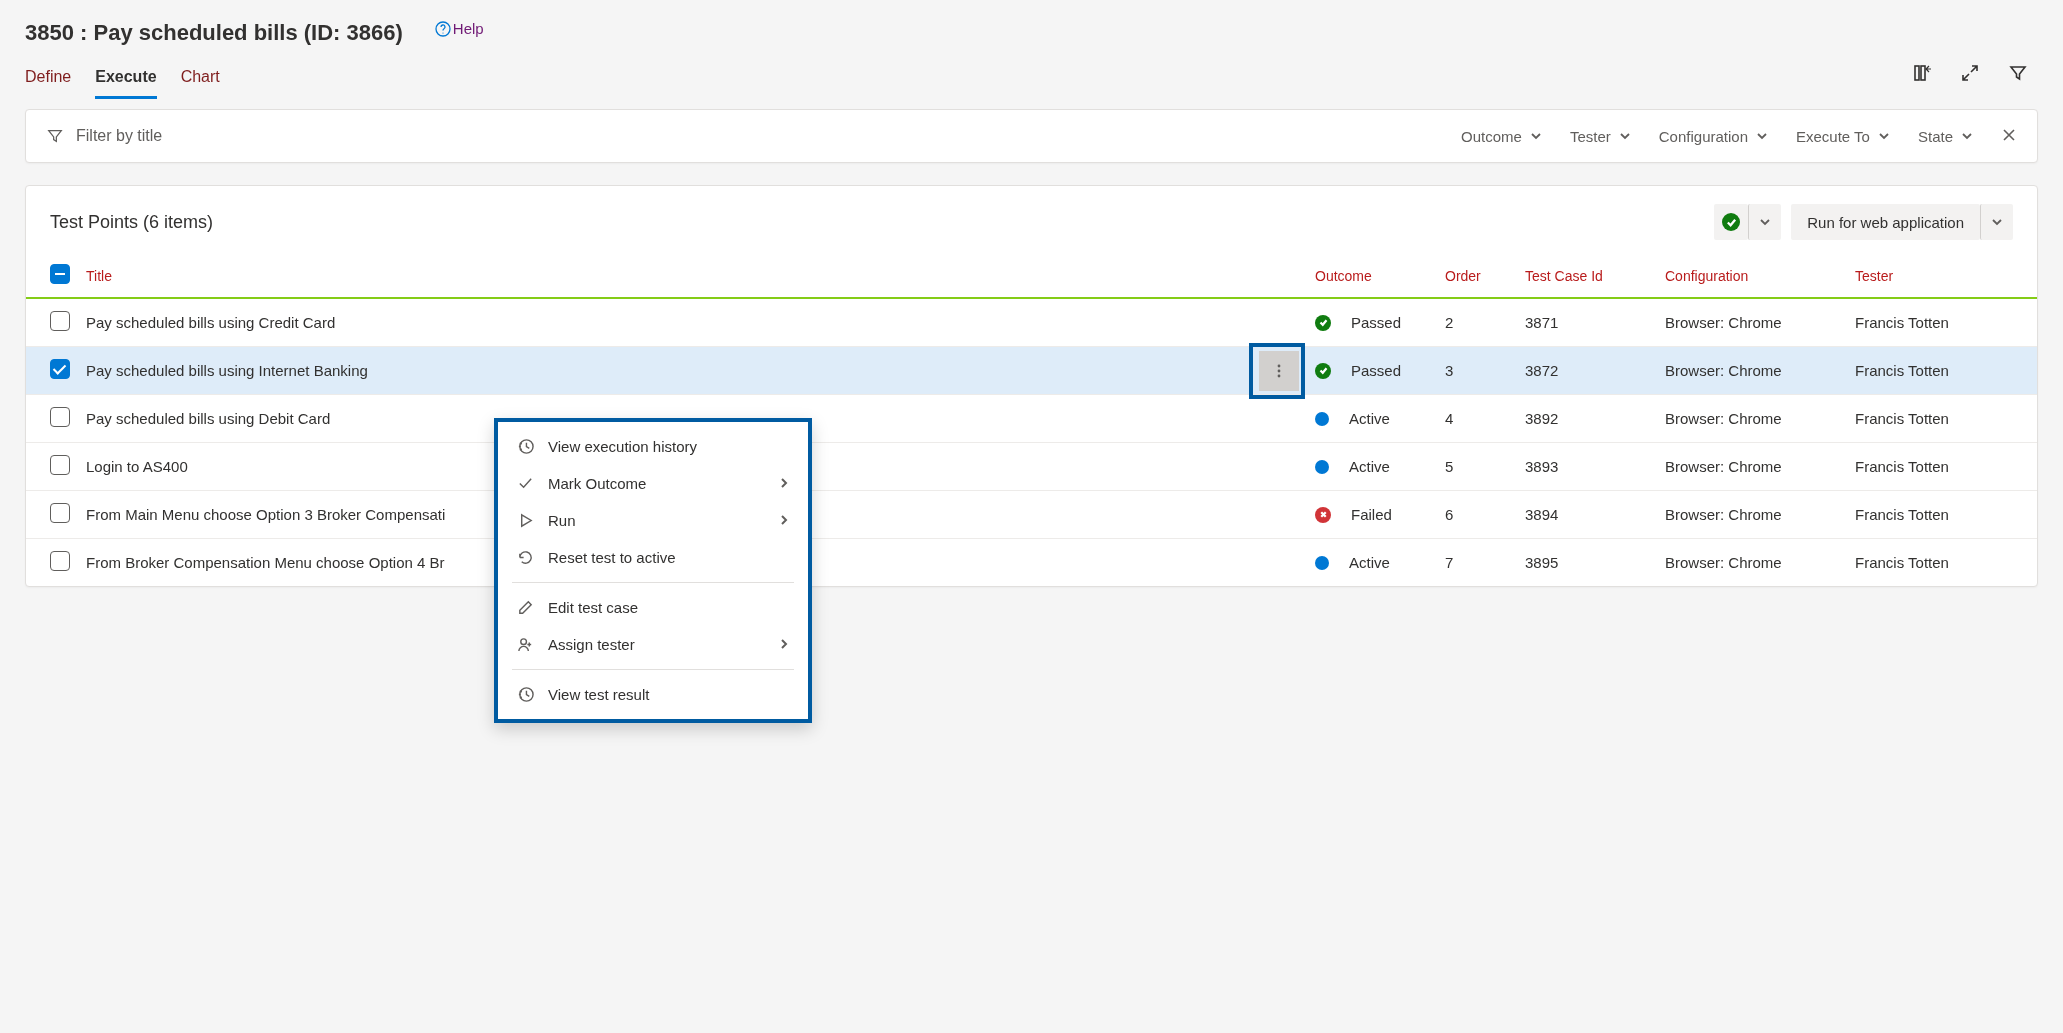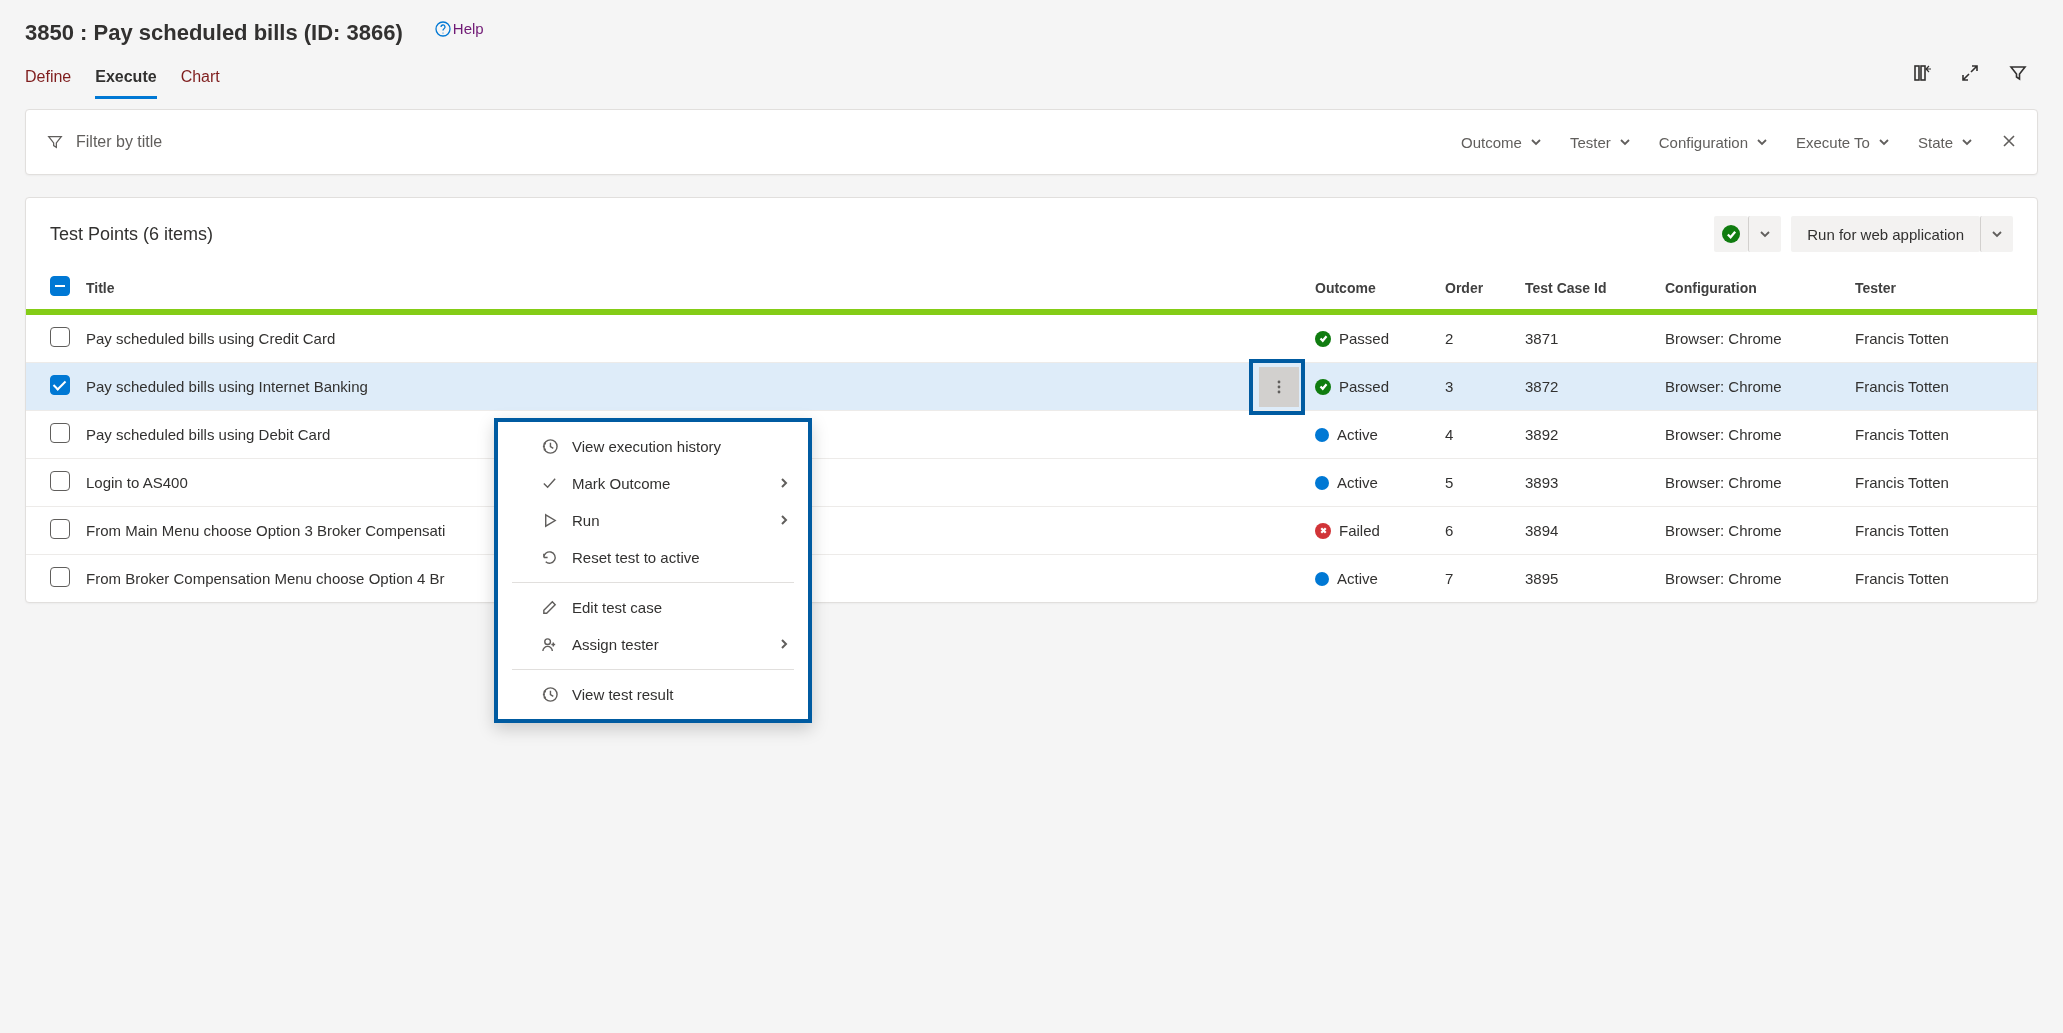--- a/index.html
+++ b/index.html
@@ -68,21 +68,21 @@
       align-items: center;
     }
     .filter-bar {
       margin-top: 10px;
       background: #fff;
       border: 1px solid #e1dfdd;
       border-radius: 4px;
       display: flex;
       align-items: center;
       padding: 0 20px;
-      height: 66px;
+      height: 54px;
       box-shadow: 0 1px 2px rgba(0,0,0,0.04);
     }
     .filter-left {
       display: flex;
       align-items: center;
       gap: 12px;
       color: #605e5c;
       font-size: 16px;
       flex: 1;
     }
@@ -154,25 +154,25 @@
       align-items: center; justify-content: center;
     }
     .pass-icon svg { stroke: #fff; width: 11px; height: 11px; stroke-width: 2.5; }
 
     table {
       width: 100%;
       border-collapse: collapse;
     }
     thead th {
       text-align: left;
-      font-weight: 700;
-      color: #404040;
+      font-weight: 400;
+      color: #b91c1c;
       font-size: 14px;
       padding: 10px 8px;
-      border-bottom: 6px solid #84cc16;
+      border-bottom: 2px solid #84cc16;
     }
     th.col-check, td.col-check { width: 50px; padding-left: 24px; }
     th.col-title, td.col-title { width: auto; }
     th.col-outcome, td.col-outcome { width: 130px; }
     th.col-order, td.col-order { width: 80px; }
     th.col-id, td.col-id { width: 140px; }
     th.col-config, td.col-config { width: 190px; }
     th.col-tester, td.col-tester { width: 190px; }
     tbody tr { border-bottom: 1px solid #edebe9; }
     tbody tr:last-child { border-bottom: none; }
@@ -192,21 +192,21 @@
     .checkbox.checked::after {
       content: ""; position: absolute; left: 5px; top: 2px;
       width: 5px; height: 10px; border: solid #fff;
       border-width: 0 2.5px 2.5px 0; transform: rotate(45deg);
     }
     .checkbox.indeterminate { background: #0078d4; border-color: #0078d4; position: relative; border-radius: 4px;}
     .checkbox.indeterminate::after {
       content: ""; position: absolute; left: 4px; top: 7.5px;
       width: 10px; height: 2.5px; background: #fff;
     }
-    .outcome-cell { display: flex; align-items: center; gap: 8px; }
+    .outcome-cell { display: flex; align-items: center; gap: 20px; }
     .dot-green { width: 16px; height: 16px; border-radius:50%; background:#107c10; display:inline-flex; align-items:center; justify-content:center;}
     .dot-green svg { stroke:#fff; width:9px; height:9px; stroke-width:3;}
     .dot-blue { width: 14px; height: 14px; border-radius:50%; background:#0078d4; display:inline-block;}
     .dot-red { width: 16px; height: 16px; border-radius:50%; background:#d13438; display:inline-flex; align-items:center; justify-content:center;}
     .dot-red svg { stroke:#fff; width:9px; height:9px; stroke-width:3;}
     .title-cell { position: relative; }
     .more-btn {
       position: absolute;
       right: 8px; top: 50%;
       transform: translateY(-50%);
@@ -235,21 +235,20 @@
       padding: 6px 0;
     }
     .menu-item {
       display: flex;
       align-items: center;
       gap: 14px;
       padding: 10px 18px;
       font-size: 15px;
       color: #323130;
       cursor: pointer;
-      margin-left: 24px;
     }
     .menu-item .mi-icon { width: 18px; display:flex; justify-content:center; }
     .menu-item .mi-icon svg { width: 17px; height: 17px; stroke: #605e5c; fill:none; stroke-width:1.5;}
     .menu-item .mi-caret { margin-left: auto; }
     .menu-item .mi-caret svg { width: 12px; height: 12px; stroke: #605e5c; fill:none; stroke-width:2;}
     .menu-sep {
       height: 1px; background: #e1dfdd; margin: 6px 14px;
     }
   </style>
 </head>

